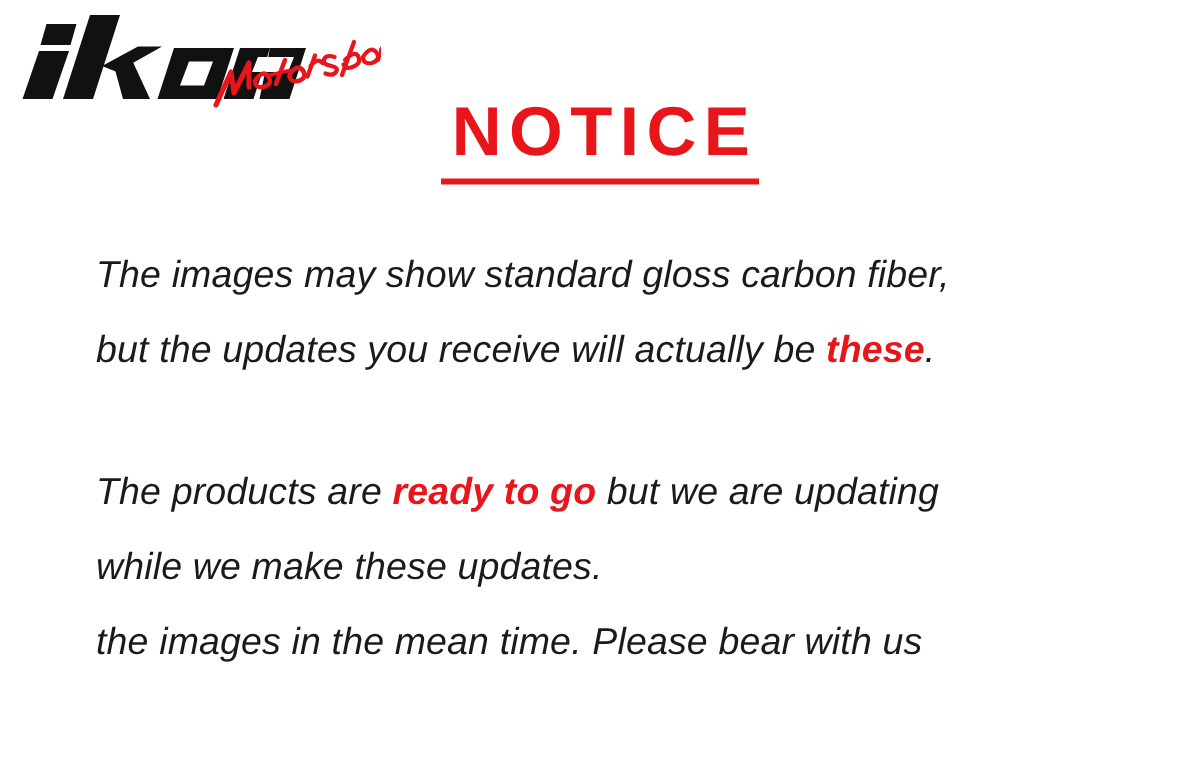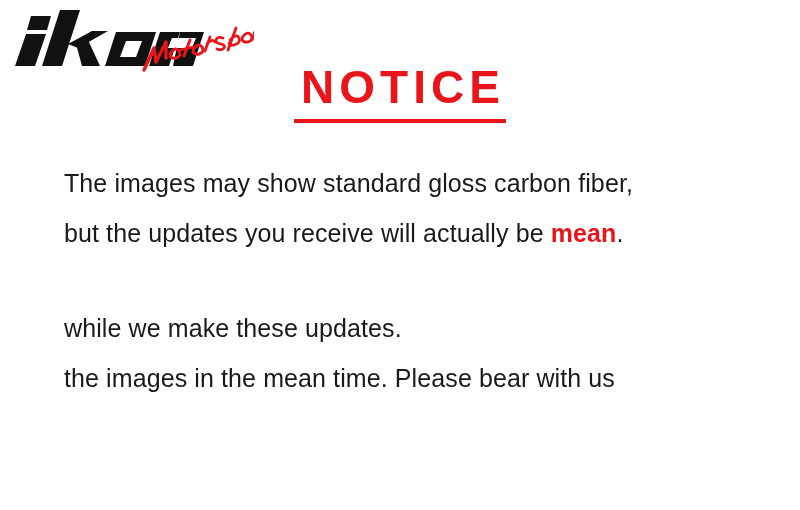--- a/index.html
+++ b/index.html
@@ -63,20 +63,21 @@
     width: 700px;
   }
   .para {
     font-family: "Liberation Sans", sans-serif;
     font-size: 25px;
     line-height: 50px;
     color: #1a1a1a;
     font-weight: 400;
     letter-spacing: 0.1px;
     white-space: nowrap;
+    font-style: italic;
   }
   .para.second {
     margin-top: 45px;
   }
   .em-red {
     color: #e8161a;
     font-weight: bold;
   }
 </style>
 </head>
@@ -144,25 +145,28 @@
     <div id="notice-rule"></div>
   </div>
 
   <div id="body-copy">
 
     <div class="para first">
       <div>
         <span>The images may show standard gloss carbon fiber,</span>
       </div>
       <div>
-        <span>but the updates you receive will actually be </span><span class="em-red">mean</span><span>.</span>
+        <span>but the updates you receive will actually be </span><span class="em-red">these</span><span>.</span>
       </div>
     </div>
 
     <div class="para second">
+      <div>
+        <span>The products are </span><span class="em-red">ready to go</span><span> but we are updating</span>
+      </div>
       <div>
         <span>while we make these updates.</span>
       </div>
       <div>
         <span>the images in the mean time. Please bear with us</span>
       </div>
     </div>
 
   </div>
 

